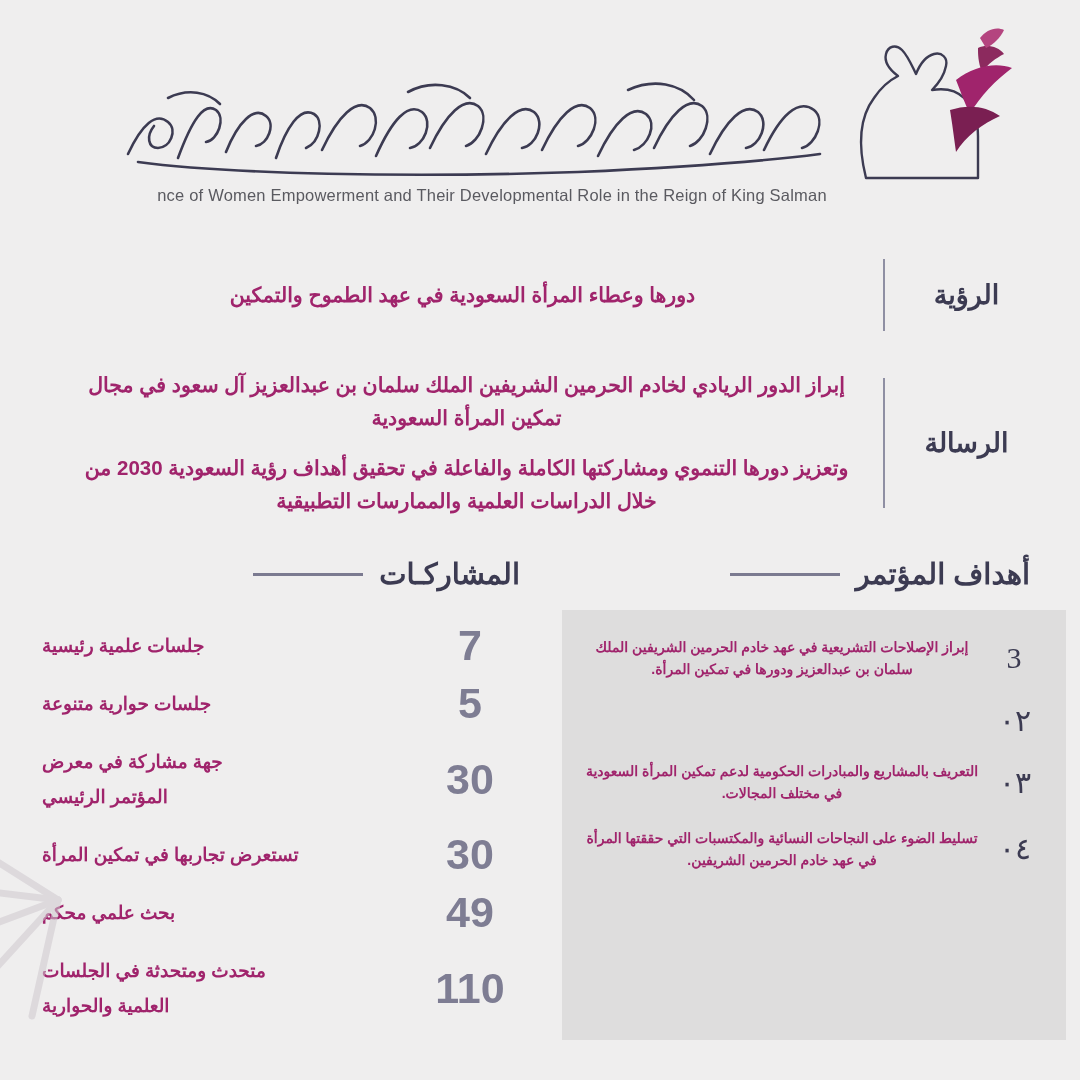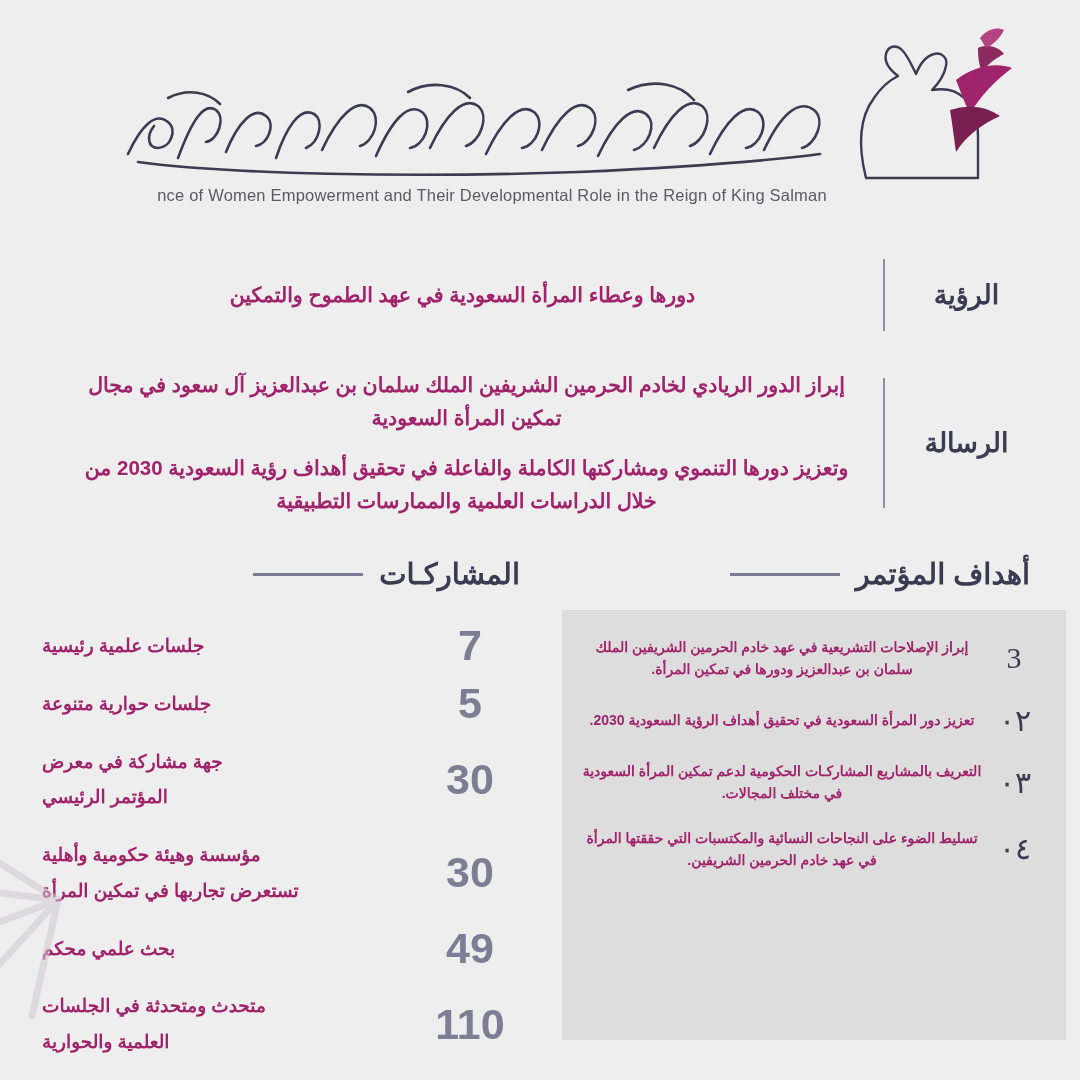--- a/index.html
+++ b/index.html
@@ -281,25 +281,24 @@
       <div class="title">أهداف المؤتمر</div>
       <div class="rule"></div>
     </div>
     <div class="goals-box">
       <div class="goal">
         <div class="goal-num">3</div>
         <div class="goal-text">إبراز الإصلاحات التشريعية في عهد خادم الحرمين الشريفين الملك سلمان بن عبدالعزيز ودورها في تمكين المرأة.</div>
       </div>
       <div class="goal">
         <div class="goal-num">٠٢</div>
-        <div class="goal-text">تعزيز دور المرأة السعودية في تحقيق أهداف الرؤية السعودية 2030.</div>
       </div>
       <div class="goal">
         <div class="goal-num">٠٣</div>
-        <div class="goal-text">التعريف بالمشاريع المشاركـات الحكومية لدعم تمكين المرأة السعودية في مختلف المجالات.</div>
+        <div class="goal-text">التعريف بالمشاريع والمبادرات الحكومية لدعم تمكين المرأة السعودية في مختلف المجالات.</div>
       </div>
       <div class="goal">
         <div class="goal-num">٠٤</div>
         <div class="goal-text">تسليط الضوء على النجاحات النسائية والمكتسبات التي حققتها المرأة في عهد خادم الحرمين الشريفين.</div>
       </div>
     </div>
   </div>
 
   <div class="col col-left">
     <div class="sec-head">
@@ -326,21 +325,20 @@
         <div class="part-num">30</div>
         <div class="part-text">
           <p>جهة مشاركة في معرض</p>
           <p>المؤتمر الرئيسي</p>
         </div>
       </div>
 
       <div class="part">
         <div class="part-num">30</div>
         <div class="part-text">
-          <p>مؤسسة وهيئة حكومية وأهلية</p>
           <p>تستعرض تجاربها في  تمكين المرأة</p>
         </div>
       </div>
 
       <div class="part">
         <div class="part-num">49</div>
         <div class="part-text">
           <p>بحث علمي محكم</p>
         </div>
       </div>

